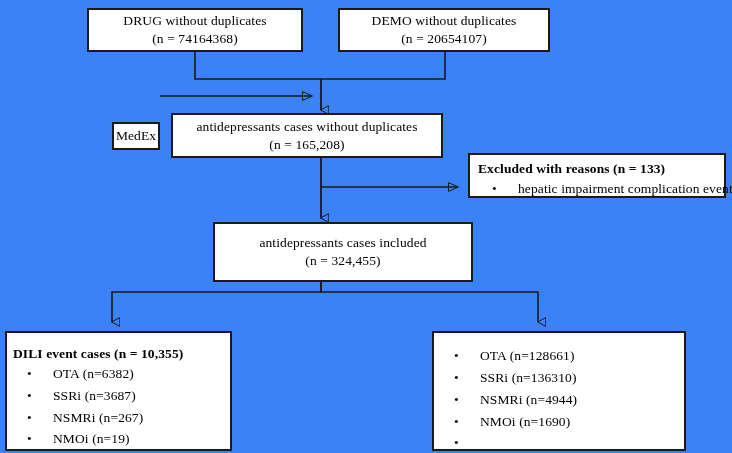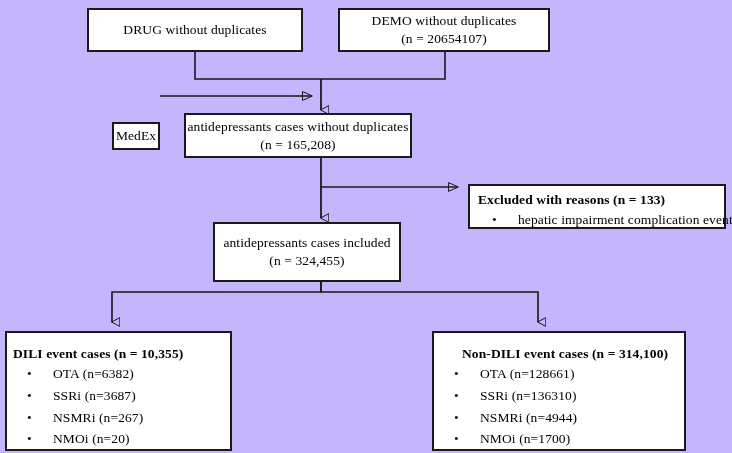--- a/index.html
+++ b/index.html
@@ -4,21 +4,21 @@
 <style>
   html, body {
     margin: 0;
     padding: 0;
     background: #ffffff;
   }
   #canvas {
     position: relative;
     width: 732px;
     height: 453px;
-    background: #c4b5fd;
+    background: #3b82f6;
     font-family: "Liberation Serif", "DejaVu Serif", serif;
     color: #000000;
     overflow: hidden;
   }
   .box {
     position: absolute;
     box-sizing: border-box;
     border: 2px solid #1a1a1a;
     background: #ffffff;
     display: flex;
@@ -97,47 +97,48 @@
     <line x1="321" y1="158" x2="321" y2="218" stroke-width="1.8" marker-end="url(#arrowdown)"></line>
 
     <line x1="321" y1="187" x2="458" y2="187" stroke-width="1.4" marker-end="url(#arrowright)"></line>
 
     <path d="M321,282 L321,292 L112,292 L112,322" stroke-width="1.6" marker-end="url(#arrowdown)"></path>
     <path d="M321,282 L321,292 L538,292 L538,322" stroke-width="1.6" marker-end="url(#arrowdown)"></path>
   </svg>
 
   <div class="box" style="left:87px; top:8px; width:216px; height:44px;">
     <span class="line">DRUG without duplicates</span>
+    <span class="line">(n = 74164368)</span>
   </div>
 
   <div class="box" style="left:338px; top:8px; width:212px; height:44px;text-align:center;">
     <span class="line">DEMO without duplicates</span>
     <span class="line">(n = 20654107)</span>
   </div>
 
   <div class="box" style="left:112px; top:82px; width:48px; height:28px;margin-top:40px;">
     <span class="line">MedEx</span>
   </div>
 
-  <div class="box" style="left:184px; top:113px; width:228px; height:45px;">
+  <div class="box" style="left:171px; top:113px; width:272px; height:45px;">
     <span class="line">antidepressants cases without duplicates</span>
     <span class="line">(n = 165,208)</span>
   </div>
 
-  <div class="box left-align" style="left:468px; top:184px; width:258px; height:45px; padding:5px 4px 0 8px;">
+  <div class="box left-align" style="left:468px; top:153px; width:258px; height:45px; padding:5px 4px 0 8px;">
     <span class="box-title-bold">Excluded with reasons (n = 133)</span>
     <ul class="bullets">
       <li>
         <span class="bullet-dot">•</span>
         <span>hepatic impairment complication event</span>
       </li>
     </ul>
   </div>
 
-  <div class="box" style="left:213px; top:222px; width:188px; height:60px;">
+  <div class="box" style="left:213px; top:222px; width:260px; height:60px;">
     <span class="line">antidepressants cases included</span>
     <span class="line">(n = 324,455)</span>
   </div>
 
   <div class="box left-align" style="left:5px; top:331px; width:227px; height:120px; padding:12px 4px 0 6px;">
     <span class="box-title-bold" style="">DILI event cases (n = 10,355)</span>
     <ul class="bullets">
       <li>
         <span class="bullet-dot">•</span>
         <span>OTA (n=6382)</span>
@@ -145,47 +146,46 @@
       <li>
         <span class="bullet-dot">•</span>
         <span>SSRi (n=3687)</span>
       </li>
       <li>
         <span class="bullet-dot">•</span>
         <span>NSMRi (n=267)</span>
       </li>
       <li>
         <span class="bullet-dot">•</span>
-        <span>NMOi (n=20)</span>
+        <span>NMOi (n=19)</span>
       </li>
       <li>
         <span class="bullet-dot">•</span>
 
       </li>
     </ul>
   </div>
 
   <div class="box left-align" style="left:432px; top:331px; width:254px; height:120px; padding:12px 4px 0 6px;">
-    <span class="box-title-bold" style="margin-left:22px;">Non-DILI event cases (n = 314,100)</span>
     <ul class="bullets">
       <li>
         <span class="bullet-dot">•</span>
         <span>OTA (n=128661)</span>
       </li>
       <li>
         <span class="bullet-dot">•</span>
         <span>SSRi (n=136310)</span>
       </li>
       <li>
         <span class="bullet-dot">•</span>
         <span>NSMRi (n=4944)</span>
       </li>
       <li>
         <span class="bullet-dot">•</span>
-        <span>NMOi (n=1700)</span>
+        <span>NMOi (n=1690)</span>
       </li>
       <li>
         <span class="bullet-dot">•</span>
 
       </li>
     </ul>
   </div>
 
 </div>
 

